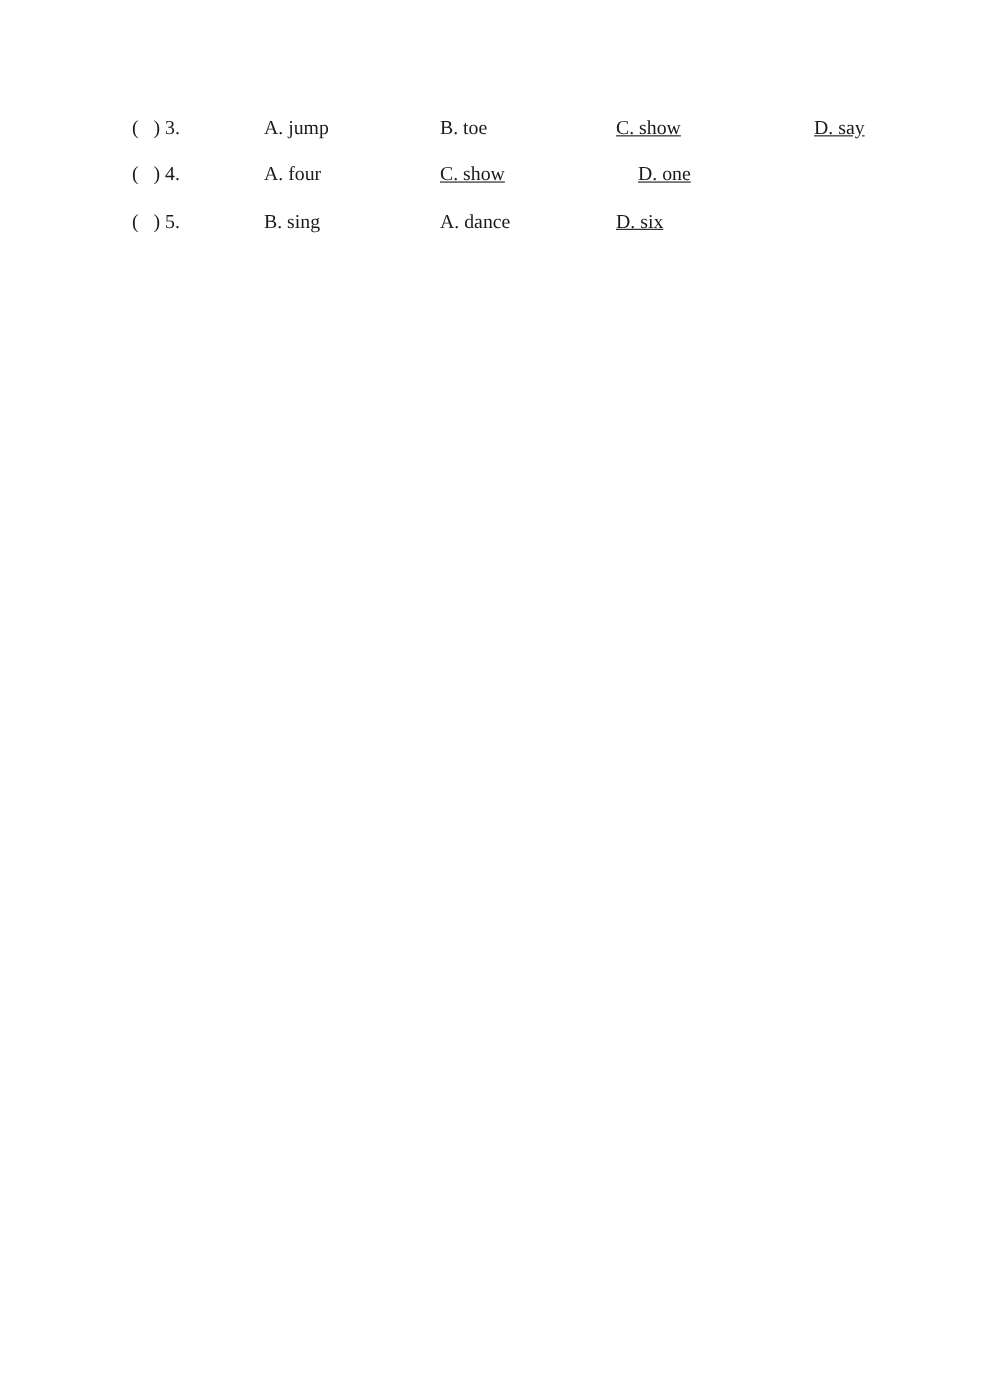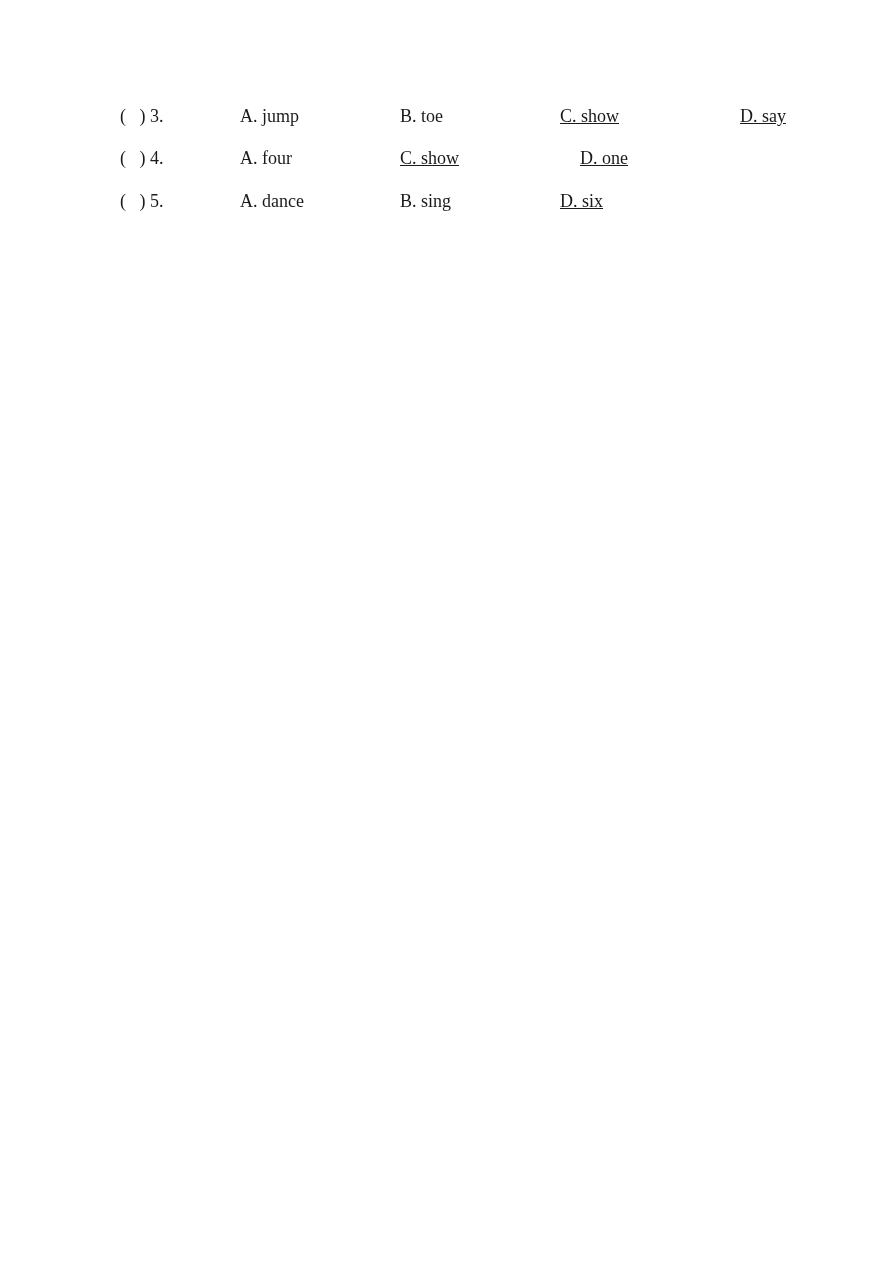--- a/index.html
+++ b/index.html
@@ -61,17 +61,17 @@
       <span class="option option-d">D. say</span>
     </div>
     <div class="quiz-row">
       <span class="bracket-num">(&nbsp;&nbsp;&nbsp;) 4.</span>
       <span class="option">A. four</span>
       <span class="option option-c">C. show</span>
       <span class="option option-d">D. one</span>
     </div>
     <div class="quiz-row">
       <span class="bracket-num">(&nbsp;&nbsp;&nbsp;) 5.</span>
+      <span class="option">B. sing</span>
       <span class="option">A. dance</span>
-      <span class="option">B. sing</span>
       <span class="option option-d">D. six</span>
     </div>
   </div>
 
 </body></html>

